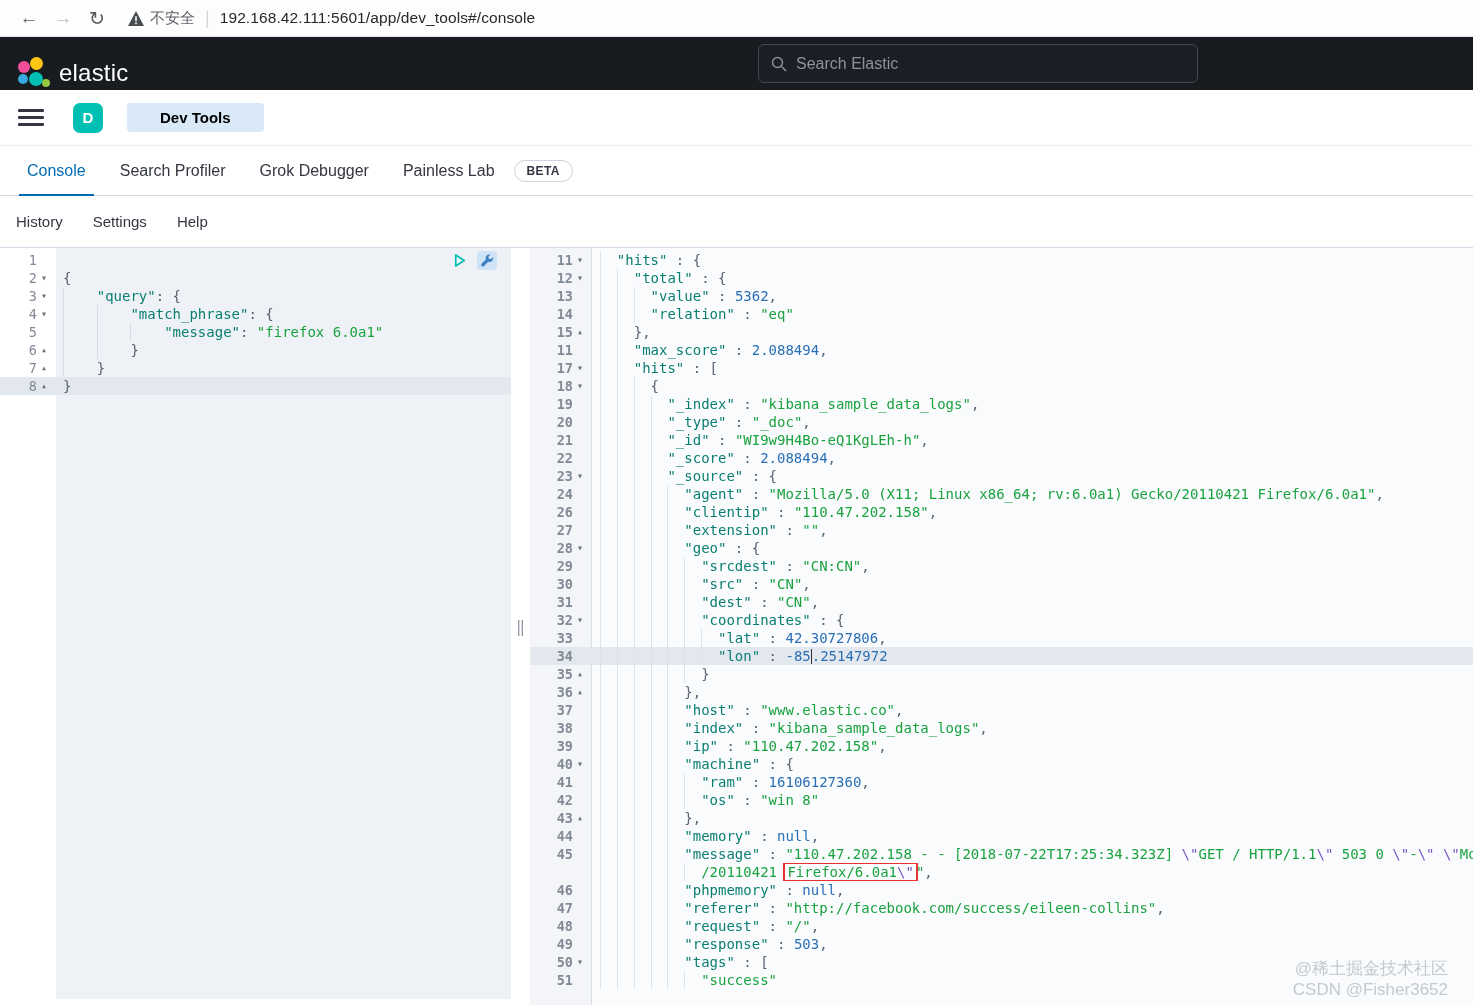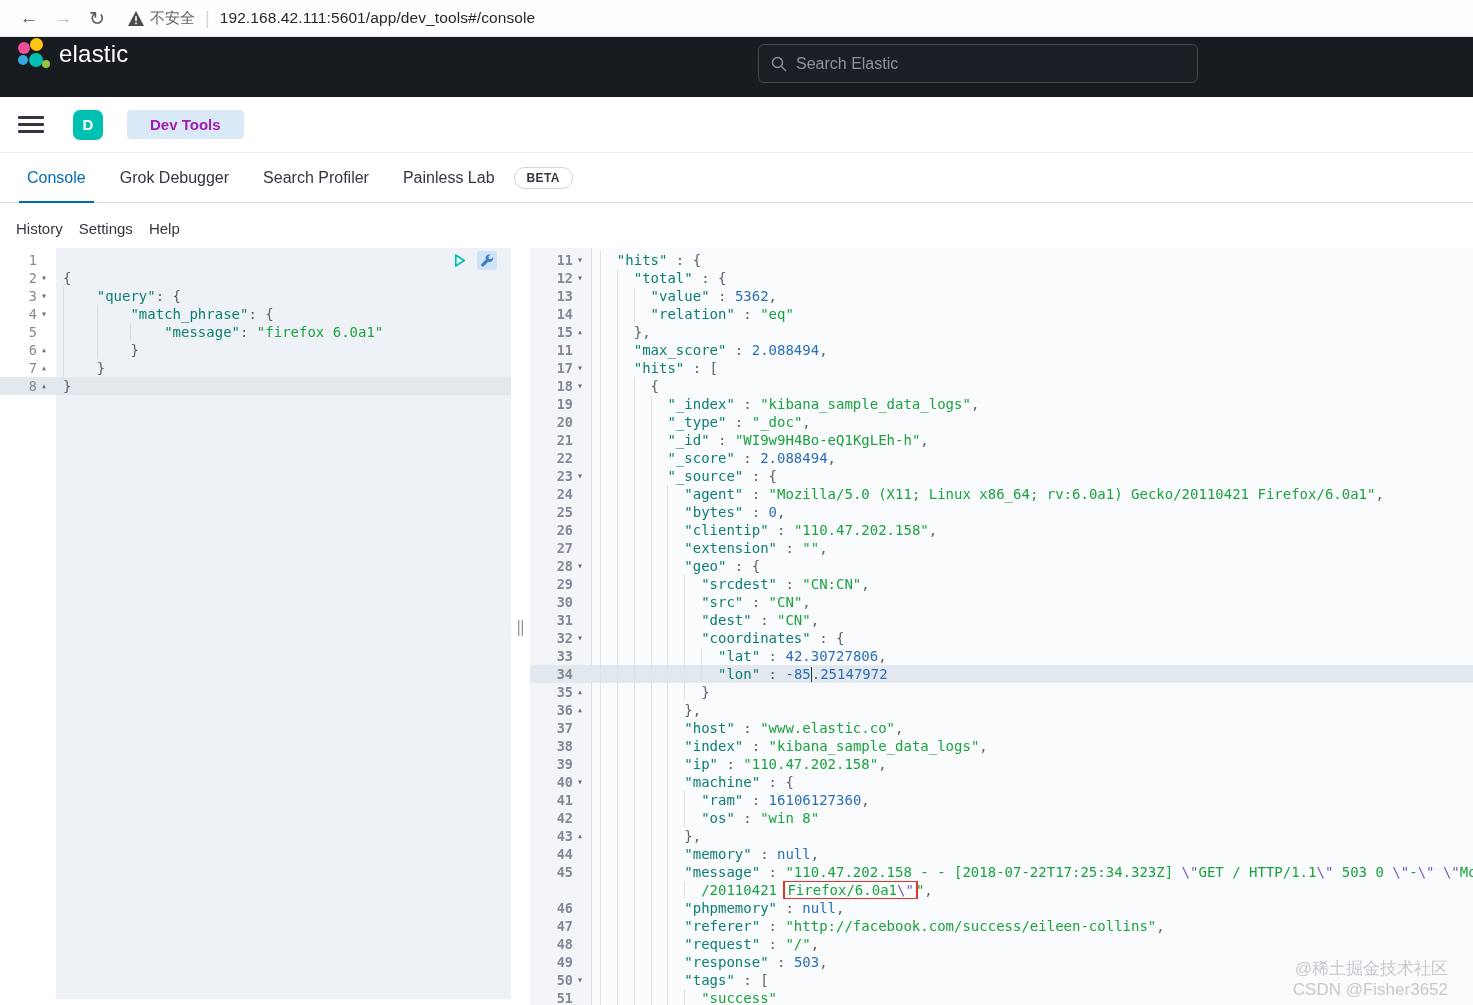--- a/index.html
+++ b/index.html
@@ -11,58 +11,58 @@
   .browser-bar { height:37px; background:#fdfdfd; border-bottom:1px solid #e4e6e8;
                  display:flex; align-items:center; padding-left:12px; }
   .nav-ico { font-size:19px; color:#55595e; width:34px; text-align:center; cursor:pointer; }
   .nav-ico.fwd { color:#b4b8bd; }
   .sec-chip { display:flex; align-items:center; margin-left:14px; color:#5f6368; font-size:15px; gap:6px; }
   .warn-tri { width:16px; height:15px; }
   .url-sep { color:#d4d7db; margin:0 10px; font-size:18px; }
   .url-text { color:#26282c; font-size:15.5px; letter-spacing:.1px; }
 
   
-  .app-header { height:60px; background:#181b20; display:flex; align-items:flex-start; position:relative; }
+  .app-header { height:53px; background:#181b20; display:flex; align-items:flex-end; position:relative; }
   .logo-wrap { display:flex; align-items:center; margin-left:16px; gap:9px; }
   .logo-mark { width:34px; height:34px; position:relative; }
   .logo-mark i { position:absolute; border-radius:50%; }
   .brand { color:#fff; font-size:24px; font-weight:400; letter-spacing:.2px; }
   .search-box { position:absolute; left:758px; top:7px; width:440px; height:39px;
                 border:1px solid #45494f; border-radius:6px; background:#1b1e24;
                 display:flex; align-items:center; padding:0 12px; gap:9px; }
   .search-box input { flex:1; background:transparent; border:none; outline:none;
                       color:#c4b5fd; font-size:16px; font-family:"Liberation Sans",sans-serif; }
   .search-box input::placeholder { color:#8d939e; }
 
   
   .crumb-row { height:56px; background:#fff; border-bottom:1px solid #eceef2;
                display:flex; align-items:center; }
   .hamburger { width:26px; margin-left:18px; cursor:pointer; }
   .hamburger div { height:3px; background:#343741; margin:4px 0; border-radius:1px; }
   .space-avatar { width:30px; height:30px; border-radius:7px; background:#00bfb3; color:#fff;
                   font-weight:bold; font-size:15px; display:flex; align-items:center;
                   justify-content:center; margin-left:29px; cursor:pointer; }
-  .crumb-chip { margin-left:24px; background:#d9e9f8; color:#a21caf; font-size:15px; font-weight:600;
-                padding:6px 23px; border-radius:4px; cursor:pointer; }
+  .crumb-chip { margin-left:24px; background:#d9e9f8; color:#000000; font-size:15px; font-weight:600;
+                padding:6px 33px; border-radius:4px; cursor:pointer; }
 
   
   .tab-row { height:50px; background:#fff; border-bottom:1px solid #d3dae6;
              display:flex; align-items:center; padding-left:10px; }
   .tab { height:100%; display:flex; align-items:center; padding:0 8px; margin:0 9px;
          font-size:16px; color:#343741; position:relative; background:none; border:none;
          cursor:pointer; font-family:"Liberation Sans",sans-serif; }
   .tab.active { color:#006bb4; }
   .tab.active::after { content:''; position:absolute; left:0; right:0; bottom:-1px;
                        height:2px; background:#006bb4; }
   .beta-pill { margin-left:2px; border:1px solid #cdd3df; border-radius:13px; padding:3px 12px;
                font-size:12px; font-weight:bold; color:#343741; letter-spacing:.4px; background:#fff; }
 
   
   .menu-row { height:52px; background:#fff; border-bottom:1px solid #d3dae6;
-              display:flex; align-items:center; padding-left:16px; gap:16px; }
+              display:flex; align-items:center; padding-left:16px; gap:30px; }
   .menu-item { font-size:15px; color:#343741; background:none; border:none; cursor:pointer;
                font-family:"Liberation Sans",sans-serif; }
 
   
   .split { position:absolute; top:248px; left:0; right:0; bottom:0; display:flex;
            font-family:"DejaVu Sans Mono", monospace; }
   .pane { position:relative; overflow:hidden; }
   .pane-left { width:511px; background:#eef2f7; }
   .pane-left::after { content:''; position:absolute; left:0; right:0; bottom:0; height:6px; background:#fff; }
   .gutter-bg-left { position:absolute; left:0; top:0; bottom:0; width:56px; background:#fff; }
@@ -154,22 +154,22 @@
         <div></div>
         <div></div>
         <div></div>
       </div>
     <div class="space-avatar">D</div>
     <div class="crumb-chip">Dev Tools</div>
   </div>
 
   <div class="tab-row">
     <button class="tab active">Console</button>
+    <button class="tab">Search Profiler</button>
     <button class="tab">Grok Debugger</button>
-    <button class="tab">Search Profiler</button>
     <button class="tab">Painless Lab</button>
     <span class="beta-pill">BETA</span>
   </div>
 
   <div class="menu-row">
     <button class="menu-item">History</button>
     <button class="menu-item">Settings</button>
     <button class="menu-item">Help</button>
   </div>
 
@@ -210,21 +210,20 @@
           <div class="row"><span class="gut"><span class="num">15</span><span class="fold">▴</span></span><span class="code"><span class="ind" style="width: 4ch;"></span><span class="tk-p">},</span></span></div>
           <div class="row"><span class="gut"><span class="num">11</span><span class="fold"></span></span><span class="code"><span class="ind" style="width: 4ch;"></span><span class="tk-k">"max_score"</span><span class="tk-p"> : </span><span class="tk-n">2.088494</span><span class="tk-p">,</span></span></div>
           <div class="row"><span class="gut"><span class="num">17</span><span class="fold">▾</span></span><span class="code"><span class="ind" style="width: 4ch;"></span><span class="tk-k">"hits"</span><span class="tk-p"> : [</span></span></div>
           <div class="row"><span class="gut"><span class="num">18</span><span class="fold">▾</span></span><span class="code"><span class="ind" style="width: 6ch;"></span><span class="tk-p">{</span></span></div>
           <div class="row"><span class="gut"><span class="num">19</span><span class="fold"></span></span><span class="code"><span class="ind" style="width: 8ch;"></span><span class="tk-k">"_index"</span><span class="tk-p"> : </span><span class="tk-s">"kibana_sample_data_logs"</span><span class="tk-p">,</span></span></div>
           <div class="row"><span class="gut"><span class="num">20</span><span class="fold"></span></span><span class="code"><span class="ind" style="width: 8ch;"></span><span class="tk-k">"_type"</span><span class="tk-p"> : </span><span class="tk-s">"_doc"</span><span class="tk-p">,</span></span></div>
           <div class="row"><span class="gut"><span class="num">21</span><span class="fold"></span></span><span class="code"><span class="ind" style="width: 8ch;"></span><span class="tk-k">"_id"</span><span class="tk-p"> : </span><span class="tk-s">"WI9w9H4Bo-eQ1KgLEh-h"</span><span class="tk-p">,</span></span></div>
           <div class="row"><span class="gut"><span class="num">22</span><span class="fold"></span></span><span class="code"><span class="ind" style="width: 8ch;"></span><span class="tk-k">"_score"</span><span class="tk-p"> : </span><span class="tk-n">2.088494</span><span class="tk-p">,</span></span></div>
           <div class="row"><span class="gut"><span class="num">23</span><span class="fold">▾</span></span><span class="code"><span class="ind" style="width: 8ch;"></span><span class="tk-k">"_source"</span><span class="tk-p"> : {</span></span></div>
           <div class="row"><span class="gut"><span class="num">24</span><span class="fold"></span></span><span class="code"><span class="ind" style="width: 10ch;"></span><span class="tk-k">"agent"</span><span class="tk-p"> : </span><span class="tk-s">"Mozilla/5.0 (X11; Linux x86_64; rv:6.0a1) Gecko/20110421 Firefox/6.0a1"</span><span class="tk-p">,</span></span></div>
-          <div class="row"><span class="gut"><span class="num">25</span><span class="fold"></span></span><span class="code"><span class="ind" style="width: 10ch;"></span><span class="tk-k">"bytes"</span><span class="tk-p"> : </span><span class="tk-n">0</span><span class="tk-p">,</span></span></div>
           <div class="row"><span class="gut"><span class="num">26</span><span class="fold"></span></span><span class="code"><span class="ind" style="width: 10ch;"></span><span class="tk-k">"clientip"</span><span class="tk-p"> : </span><span class="tk-s">"110.47.202.158"</span><span class="tk-p">,</span></span></div>
           <div class="row"><span class="gut"><span class="num">27</span><span class="fold"></span></span><span class="code"><span class="ind" style="width: 10ch;"></span><span class="tk-k">"extension"</span><span class="tk-p"> : </span><span class="tk-s">""</span><span class="tk-p">,</span></span></div>
           <div class="row"><span class="gut"><span class="num">28</span><span class="fold">▾</span></span><span class="code"><span class="ind" style="width: 10ch;"></span><span class="tk-k">"geo"</span><span class="tk-p"> : {</span></span></div>
           <div class="row"><span class="gut"><span class="num">29</span><span class="fold"></span></span><span class="code"><span class="ind" style="width: 12ch;"></span><span class="tk-k">"srcdest"</span><span class="tk-p"> : </span><span class="tk-s">"CN:CN"</span><span class="tk-p">,</span></span></div>
           <div class="row"><span class="gut"><span class="num">30</span><span class="fold"></span></span><span class="code"><span class="ind" style="width: 12ch;"></span><span class="tk-k">"src"</span><span class="tk-p"> : </span><span class="tk-s">"CN"</span><span class="tk-p">,</span></span></div>
           <div class="row"><span class="gut"><span class="num">31</span><span class="fold"></span></span><span class="code"><span class="ind" style="width: 12ch;"></span><span class="tk-k">"dest"</span><span class="tk-p"> : </span><span class="tk-s">"CN"</span><span class="tk-p">,</span></span></div>
           <div class="row"><span class="gut"><span class="num">32</span><span class="fold">▾</span></span><span class="code"><span class="ind" style="width: 12ch;"></span><span class="tk-k">"coordinates"</span><span class="tk-p"> : {</span></span></div>
           <div class="row"><span class="gut"><span class="num">33</span><span class="fold"></span></span><span class="code"><span class="ind" style="width: 14ch;"></span><span class="tk-k">"lat"</span><span class="tk-p"> : </span><span class="tk-n">42.30727806</span><span class="tk-p">,</span></span></div>
           <div class="row hl"><span class="gut"><span class="num">34</span><span class="fold"></span></span><span class="code"><span class="ind" style="width: 14ch;"></span><span class="tk-k">"lon"</span><span class="tk-p"> : </span><span class="tk-n">-85</span><span class="caret"></span><span class="tk-n">.25147972</span></span></div>
           <div class="row"><span class="gut"><span class="num">35</span><span class="fold">▴</span></span><span class="code"><span class="ind" style="width: 12ch;"></span><span class="tk-p">}</span></span></div>

